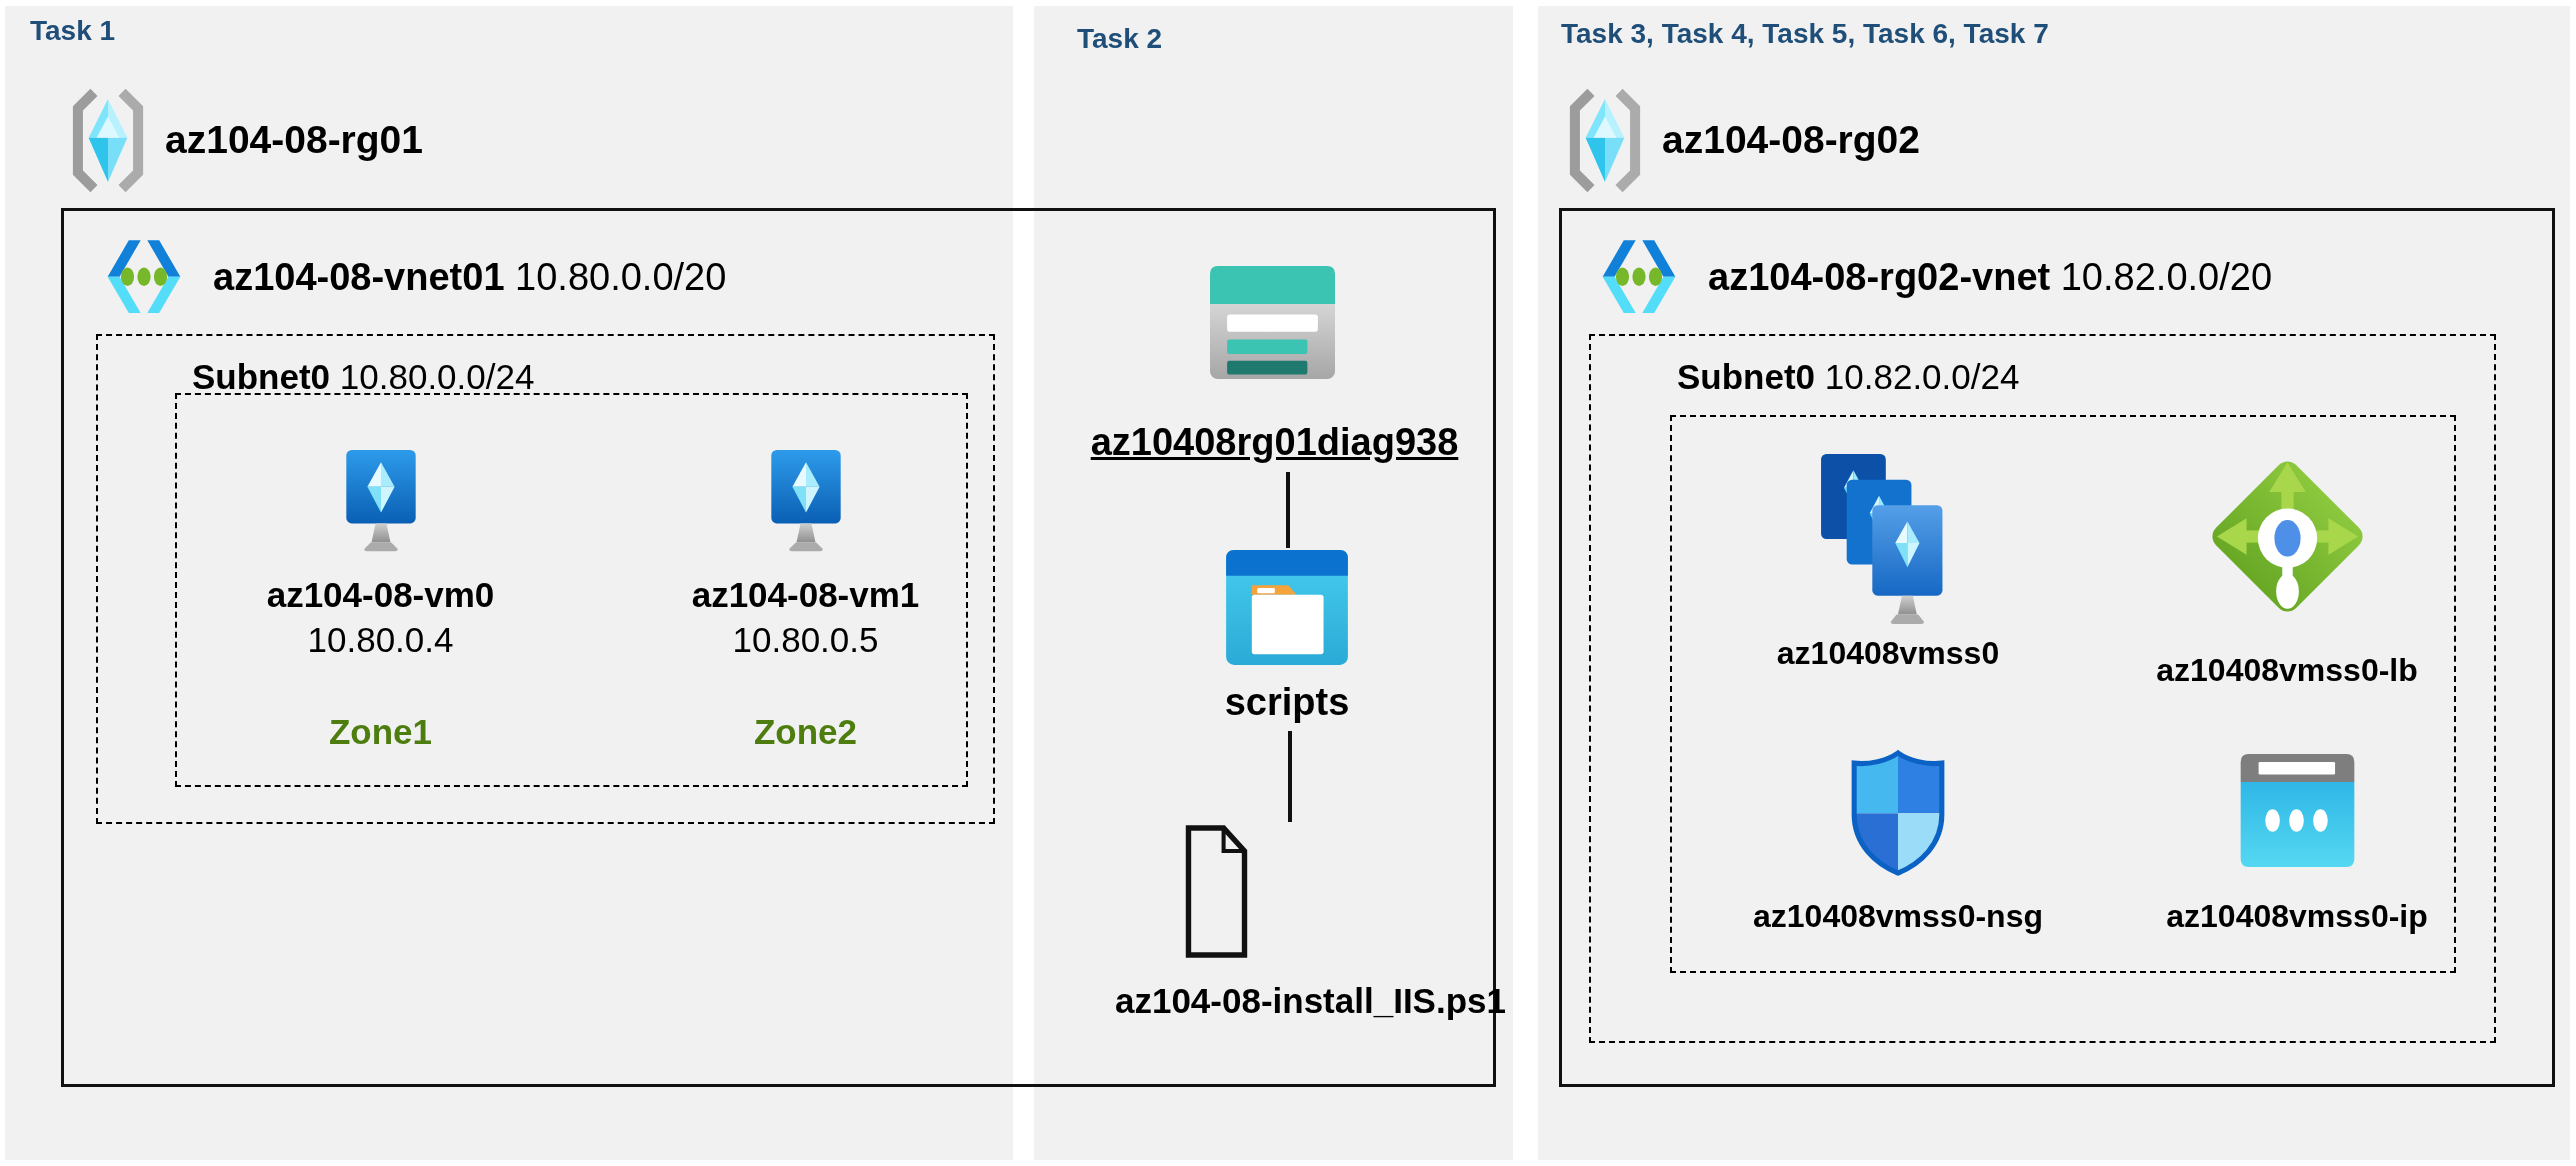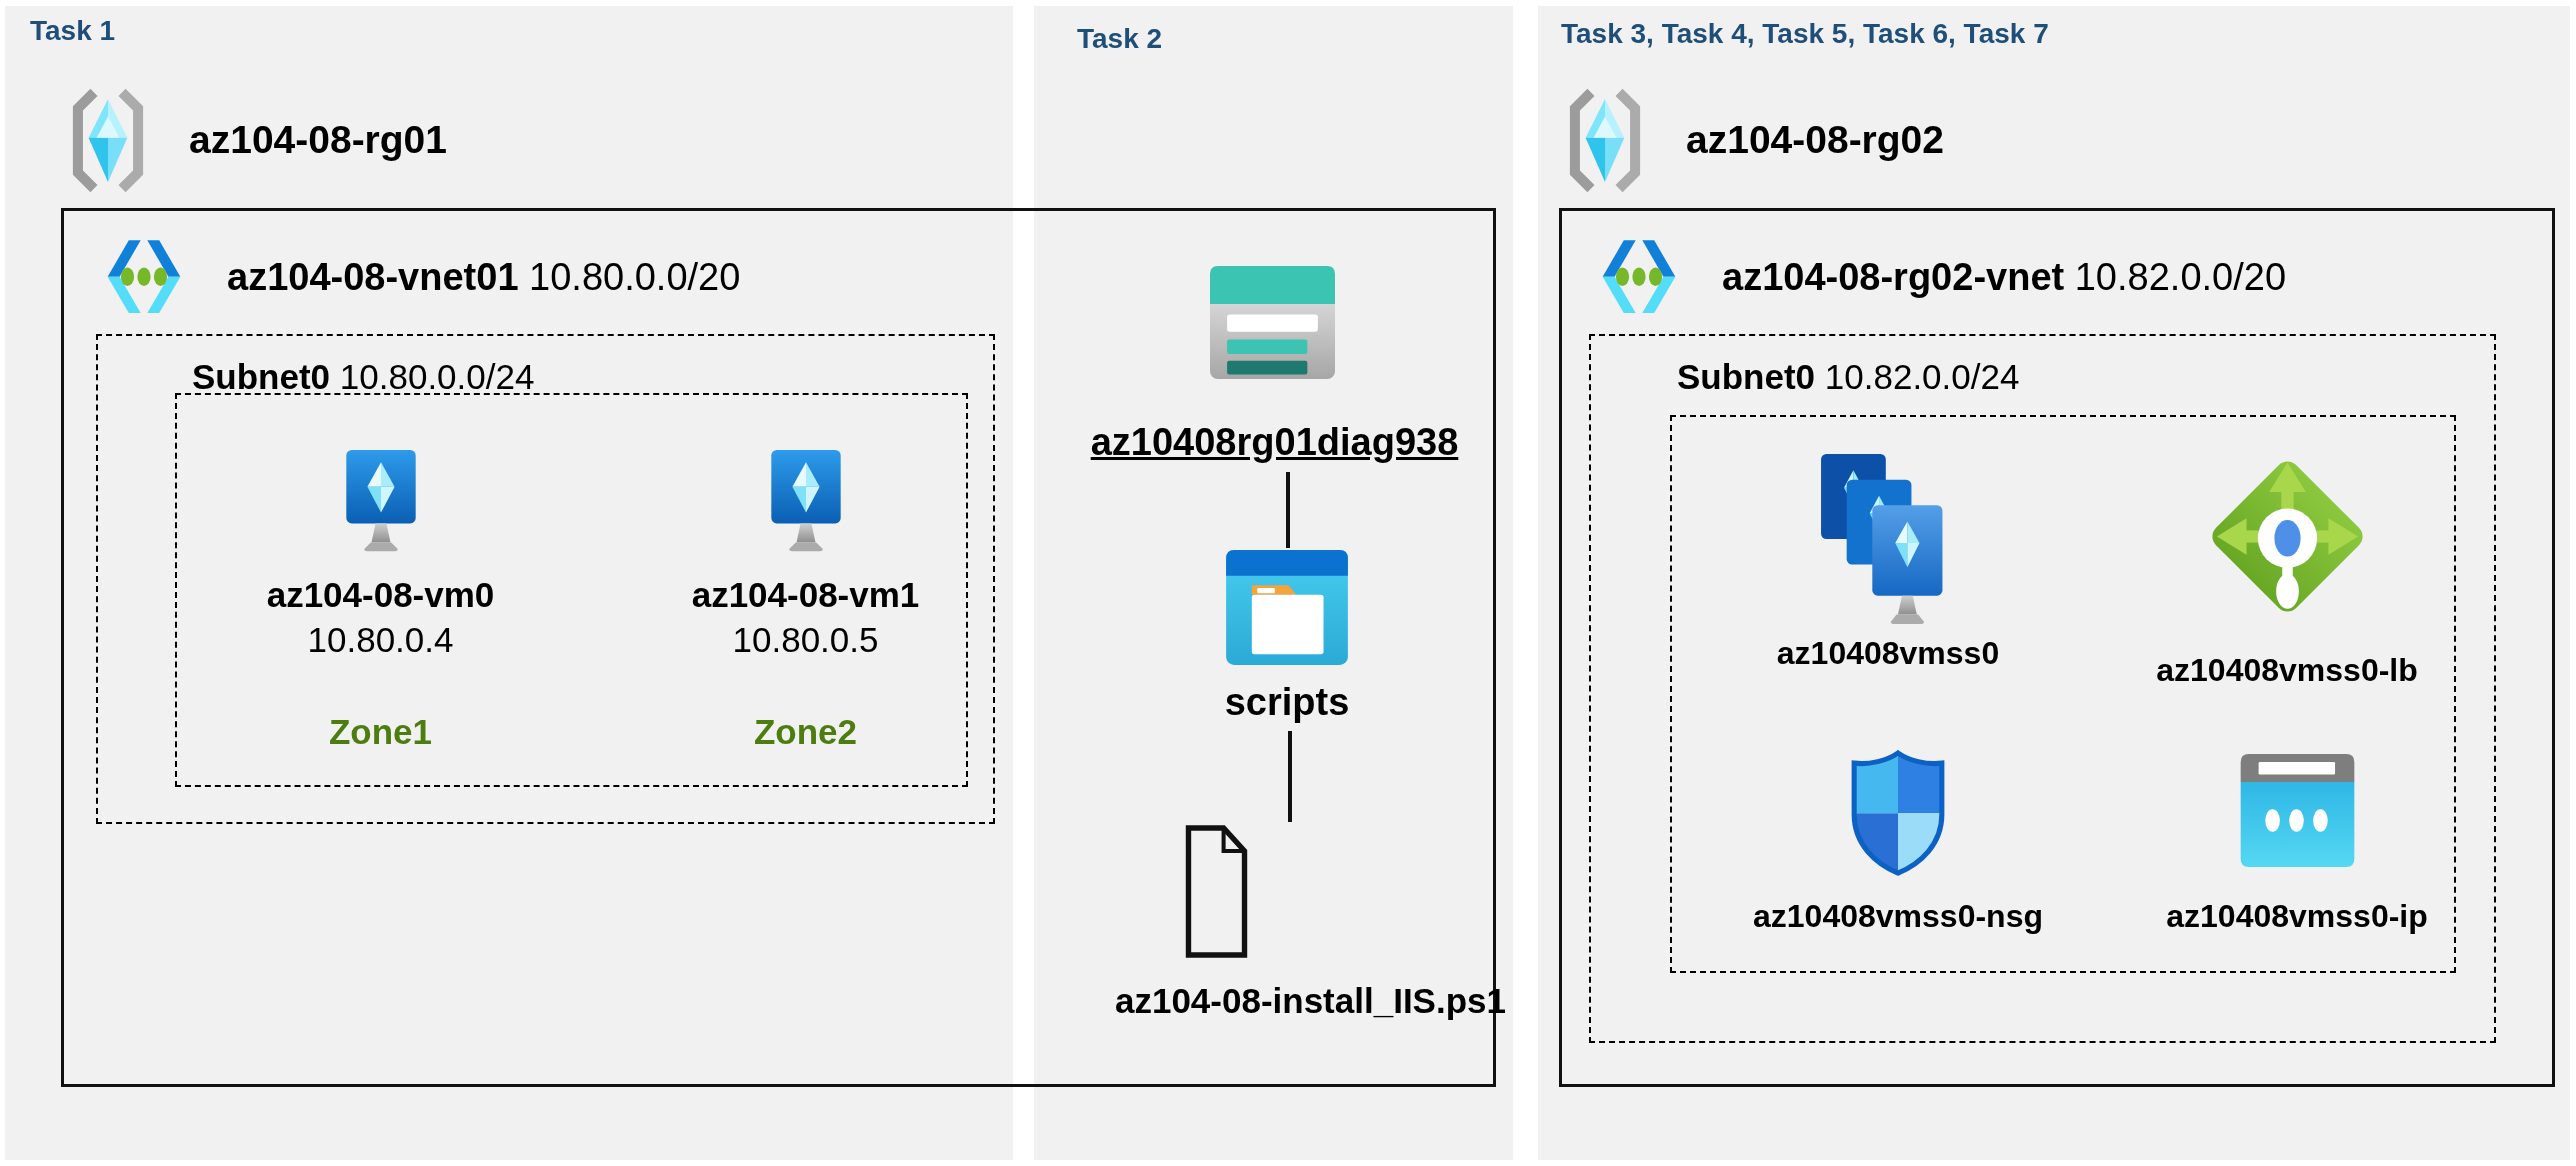--- a/index.html
+++ b/index.html
@@ -3,22 +3,22 @@
 <meta charset="utf-8">
 <style>
   html,body{margin:0;padding:0;background:#fff;}
   #canvas{position:relative;width:2576px;height:1166px;background:#ffffff;
           font-family:"Liberation Sans",sans-serif;overflow:hidden;}
   .panel{position:absolute;top:6px;height:1154px;background:#F1F1F2;}
   .hdr{position:absolute;font-size:28px;font-weight:700;color:#1F4E79;white-space:nowrap;}
   .solidbox{position:absolute;border:3.4px solid #111;box-sizing:border-box;}
   .dashbox{position:absolute;border:2.7px dashed #000;box-sizing:border-box;}
   .row{position:absolute;display:flex;align-items:center;}
-  .rg-label{font-size:39px;font-weight:700;color:#000;margin-left:37px;white-space:nowrap;}
-  .vnet-label{font-size:38px;color:#000;margin-left:40px;white-space:nowrap;}
+  .rg-label{font-size:39px;font-weight:700;color:#000;margin-left:13px;white-space:nowrap;}
+  .vnet-label{font-size:38px;color:#000;margin-left:26px;white-space:nowrap;}
   .b{font-weight:700;}
   .subnet-label{position:absolute;font-size:35px;color:#000;white-space:nowrap;}
   .vm-block{position:absolute;display:flex;flex-direction:column;align-items:center;}
   .vm-name{font-size:35px;font-weight:700;color:#000;margin-top:23px;white-space:nowrap;}
   .vm-ip{font-size:35px;color:#000;margin-top:5.4px;white-space:nowrap;}
   .vm-zone{font-size:35px;font-weight:700;color:#4d7c0f;margin-top:52px;white-space:nowrap;}
   .mid-label{position:absolute;text-align:center;font-size:38px;font-weight:700;color:#000;white-space:nowrap;}
   .connector{position:absolute;width:4px;background:#111;}
   .res-block{position:absolute;display:flex;flex-direction:column;align-items:center;}
   .icon-wrap{display:flex;align-items:flex-end;justify-content:center;}

